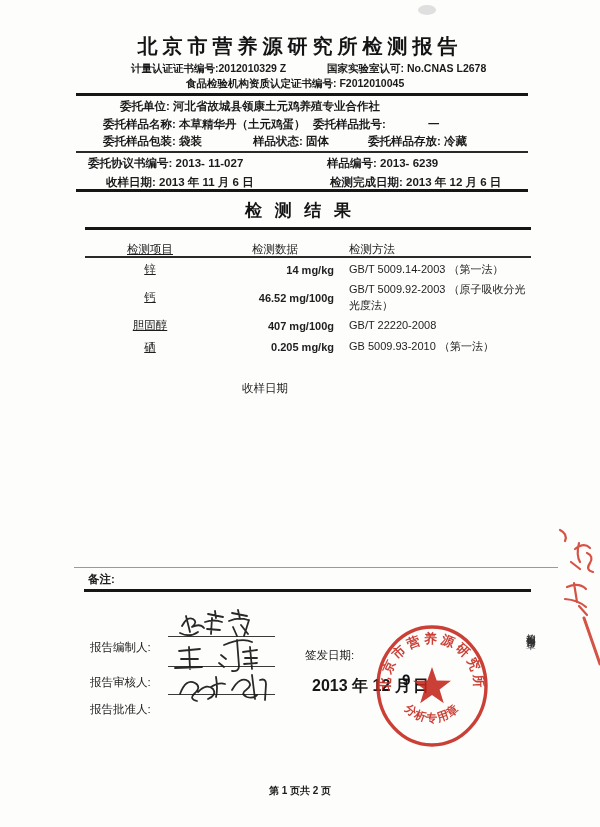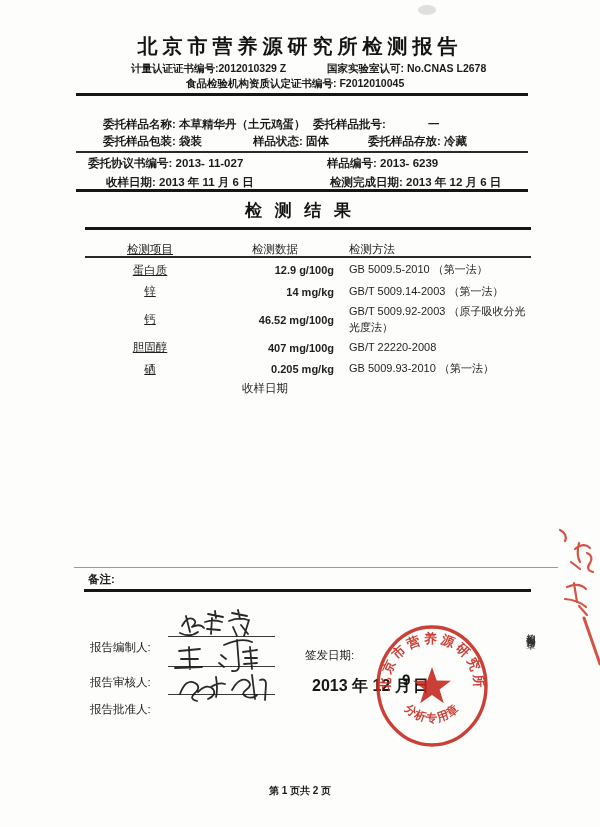--- a/index.html
+++ b/index.html
@@ -50,20 +50,21 @@
 
 <div class="page">
 
   <div class="title">北京市营养源研究所检测报告</div>
   <span class="abs cert" style="left:131px;top:62px;">计量认证证书编号:2012010329 Z</span>
   <span class="abs cert" style="left:327px;top:62px;">国家实验室认可: No.CNAS L2678</span>
   <span class="abs cert" style="left:186px;top:77px;">食品检验机构资质认定证书编号: F2012010045</span>
 
   <div class="rule" style="left:76px;top:93px;width:452px;height:2.5px;"></div>
 
+  <span class="abs info" style="left:120px;top:99px;">委托单位: 河北省故城县领康土元鸡养殖专业合作社</span>
   <span class="abs info" style="left:103px;top:117px;">委托样品名称: 本草精华丹（土元鸡蛋）</span>
   <span class="abs info" style="left:313px;top:117px;">委托样品批号:</span>
   <span class="abs info" style="left:428px;top:117px;">一</span>
   <span class="abs info" style="left:103px;top:134px;">委托样品包装: 袋装</span>
   <span class="abs info" style="left:253px;top:134px;">样品状态: 固体</span>
   <span class="abs info" style="left:368px;top:134px;">委托样品存放: 冷藏</span>
 
   <div class="rule thin" style="left:76px;top:151px;width:452px;height:1.5px;"></div>
 
   <span class="abs info" style="left:88px;top:156px;">委托协议书编号: 2013- 11-027</span>
@@ -79,25 +80,20 @@
   <div class="tbl">
     <div class="trow thead" style="height:22px;margin-top:-20px;">
       <span class="c1">检测项目</span>
       <span class="c2" style="font-weight:normal;text-align:center;">检测数据</span>
       <span class="c3">检测方法</span>
     </div>
   </div>
   <div class="rule thin" style="left:85px;top:256px;width:446px;height:1.5px;"></div>
 
   <div class="tbl" style="top:259px;">
-    <div class="trow" style="height:22px;">
-      <span class="c1">蛋白质</span>
-      <span class="c2">12.9 g/100g</span>
-      <span class="c3">GB 5009.5-2010 （第一法）</span>
-    </div>
     <div class="trow" style="height:21px;">
       <span class="c1">锌</span>
       <span class="c2">14 mg/kg</span>
       <span class="c3">GB/T 5009.14-2003 （第一法）</span>
     </div>
     <div class="trow" style="height:35px;">
       <span class="c1">钙</span>
       <span class="c2">46.52 mg/100g</span>
       <span class="c3" style="white-space:normal;">GB/T 5009.92-2003 （原子吸收分光光度法）</span>
     </div>

